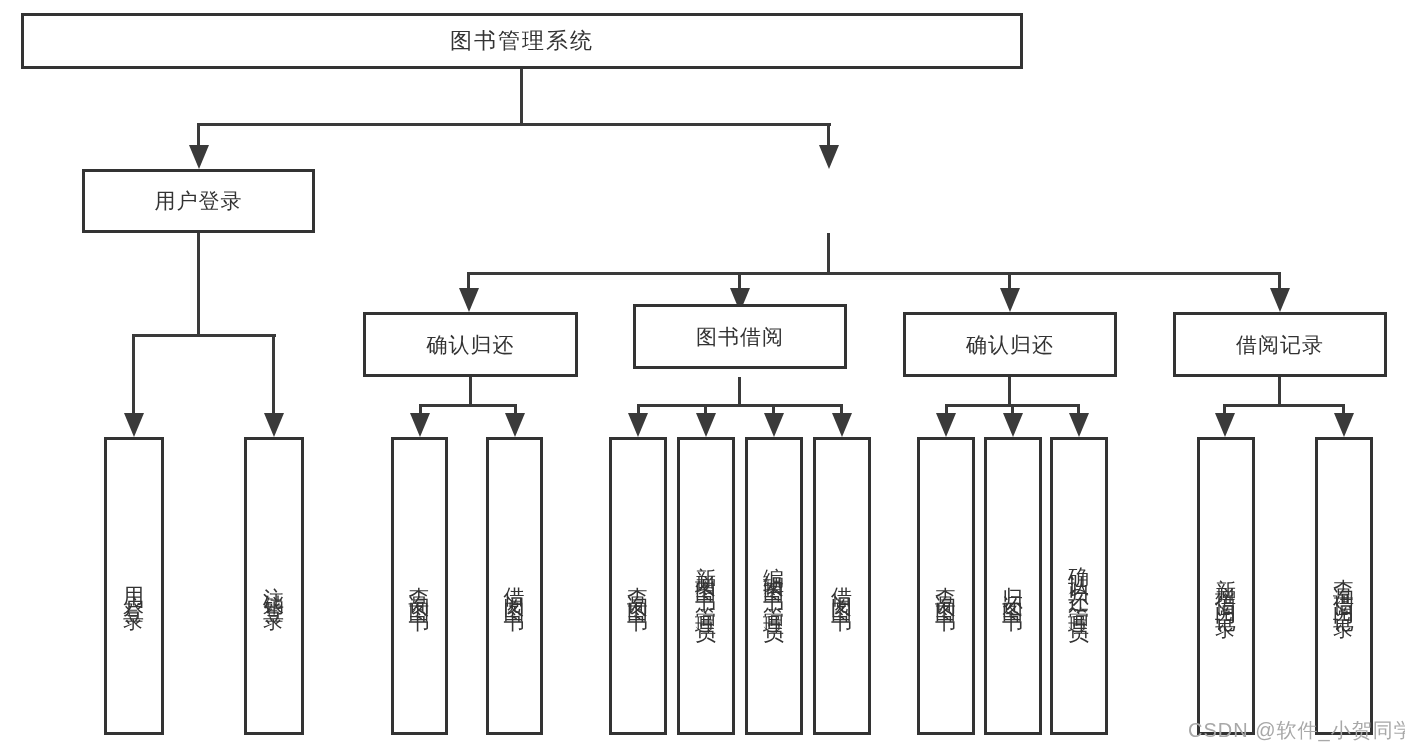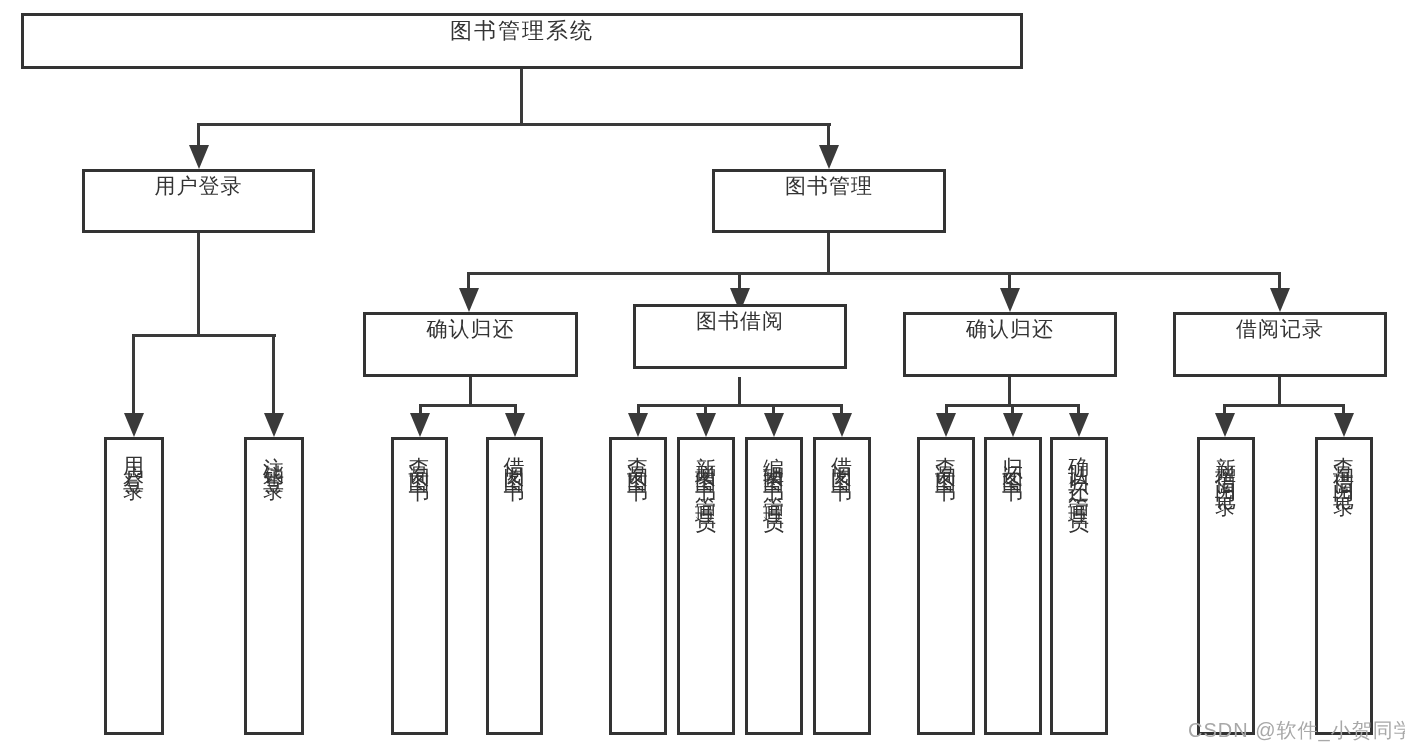--- a/index.html
+++ b/index.html
@@ -9,20 +9,21 @@
     background:#ffffff;
     font-family:"Liberation Sans","DejaVu Sans",sans-serif;
     overflow:hidden;
   }
   .box{
     position:absolute;
     box-sizing:border-box;
     border:3px solid #333333;
     background:#ffffff;
     display:flex;
+    align-items:center;
     justify-content:center;
     color:#333333;
   }
   .hbox{font-size:21px;letter-spacing:1px;}
   .titlebox{font-size:22px;letter-spacing:2px;}
   .leaf{
     font-size:21px;
   }
   .leaf span{
     writing-mode:vertical-rl;
@@ -62,23 +63,20 @@
 
   <div class="vline" style="left:520px;top:69px;height:57px;"></div>
   <div class="hline" style="left:197px;top:123px;width:634px;"></div>
   <div class="vline" style="left:197px;top:123px;height:24px;"></div>
   <div class="arrow" style="left:189px;top:145px;"></div>
   <div class="vline" style="left:827px;top:123px;height:24px;"></div>
   <div class="arrow" style="left:819px;top:145px;"></div>
 
   <div class="box hbox" style="left:82px;top:169px;width:233px;height:64px;">
     <span>用户登录</span>
-  </div>
-  <div class="box hbox" style="left:712px;top:169px;width:234px;height:64px;">
-    <span>图书管理</span>
   </div>
 
   <div class="vline" style="left:197px;top:233px;height:104px;"></div>
   <div class="hline" style="left:132px;top:334px;width:144px;"></div>
   <div class="vline" style="left:132px;top:334px;height:81px;"></div>
   <div class="arrow" style="left:124px;top:413px;"></div>
   <div class="vline" style="left:272px;top:334px;height:81px;"></div>
   <div class="arrow" style="left:264px;top:413px;"></div>
 
   <div class="vline" style="left:827px;top:233px;height:42px;"></div>

